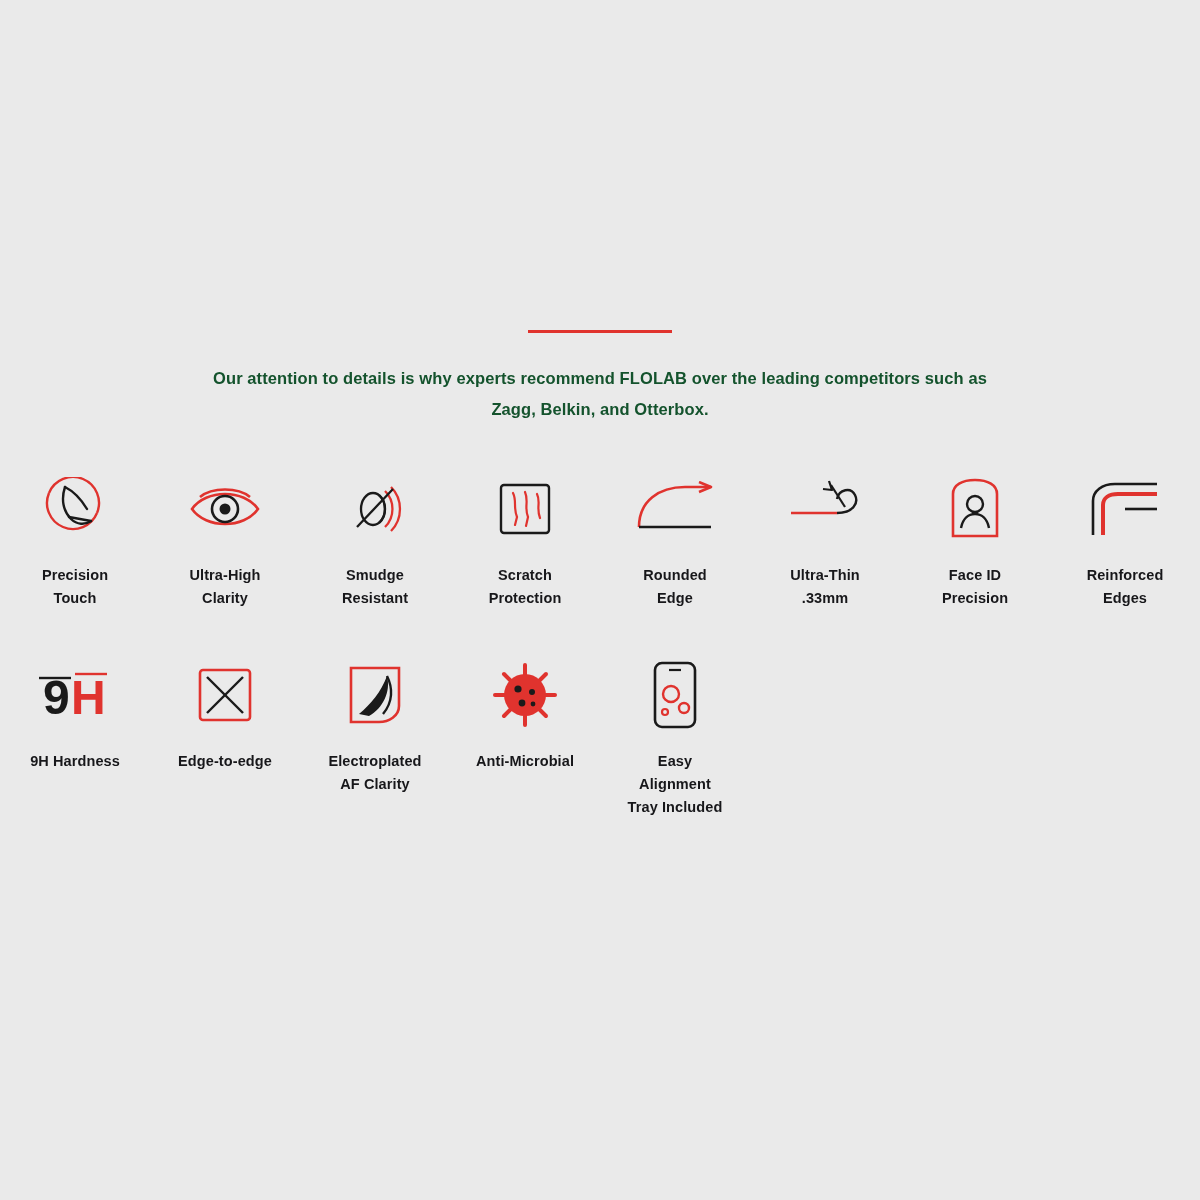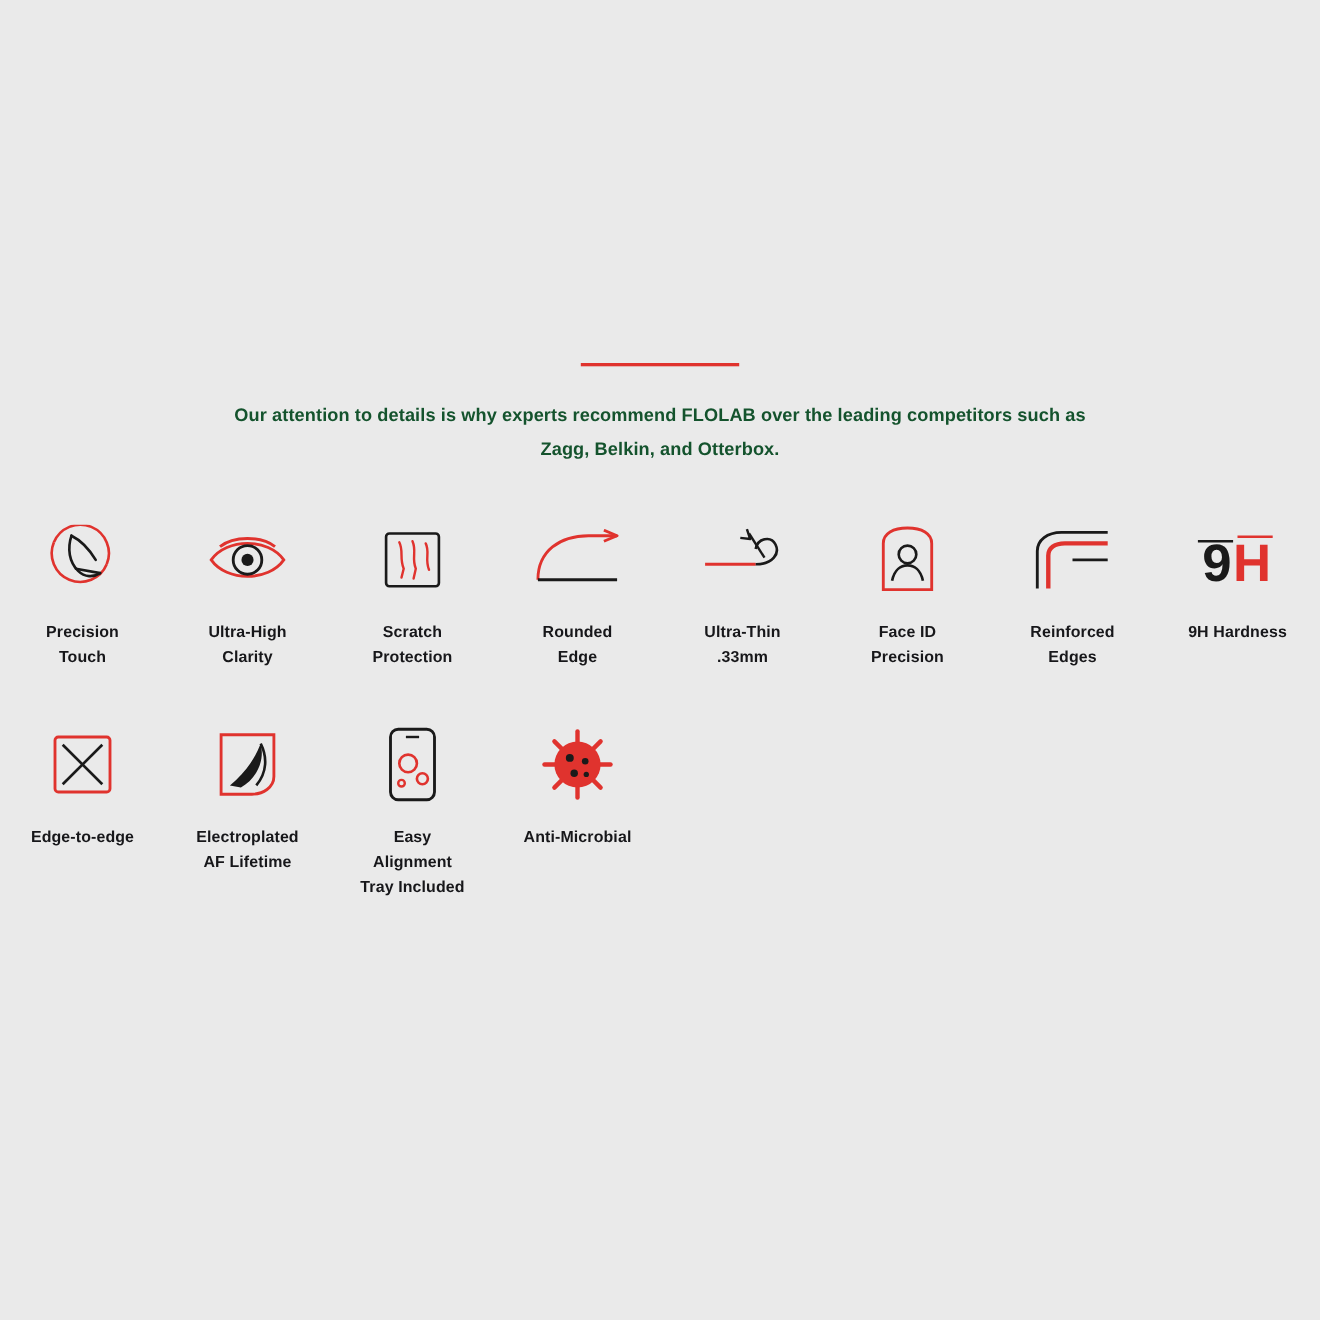--- a/index.html
+++ b/index.html
@@ -106,20 +106,33 @@
           <path d="M6 32 C20 12 58 12 72 32 C58 52 20 52 6 32 Z" fill="none" stroke="#e0332e" stroke-width="2.6"></path>
           <circle cx="39" cy="32" r="13" fill="none" stroke="#1a1a1a" stroke-width="2.6"></circle>
           <circle cx="39" cy="32" r="5.5" fill="#1a1a1a"></circle>
           <path d="M14 20 C26 10 52 10 64 20" fill="none" stroke="#e0332e" stroke-width="2.6"></path>
         </svg>
       </div>
       <div class="cell-label">Ultra-High
 Clarity</div>
     </div>
 
+    <div class="cell">
+      <div class="icon-wrap">
+        <svg width="72" height="68" viewBox="0 0 72 68">
+          <ellipse cx="34" cy="34" rx="12" ry="16" fill="none" stroke="#1a1a1a" stroke-width="2.3"></ellipse>
+          <path d="M46 16 A22 24 0 0 1 46 52" fill="none" stroke="#e0332e" stroke-width="2.3"></path>
+          <path d="M52 12 A28 30 0 0 1 52 56" fill="none" stroke="#e0332e" stroke-width="2.3"></path>
+          <path d="M40 20 A16 18 0 0 1 40 48" fill="none" stroke="#1a1a1a" stroke-width="2.3"></path>
+          <line x1="18" y1="52" x2="54" y2="14" stroke="#1a1a1a" stroke-width="2.3"></line>
+        </svg>
+      </div>
+      <div class="cell-label">Smudge
+Resistant</div>
+    </div>
 
     <div class="cell">
       <div class="icon-wrap">
         <svg width="64" height="64" viewBox="0 0 64 64">
           <rect x="8" y="8" width="48" height="48" rx="3" fill="none" stroke="#1a1a1a" stroke-width="2.4"></rect>
           <path d="M20 16 C24 24 20 30 24 40 L22 48" fill="none" stroke="#e0332e" stroke-width="2.2" stroke-linecap="round"></path>
           <path d="M32 15 C36 24 31 30 35 40 L33 49" fill="none" stroke="#e0332e" stroke-width="2.2" stroke-linecap="round"></path>
           <path d="M44 17 C48 25 43 31 47 41" fill="none" stroke="#e0332e" stroke-width="2.2" stroke-linecap="round"></path>
         </svg>
       </div>
@@ -204,35 +217,21 @@
 
     <div class="cell">
       <div class="icon-wrap">
         <svg width="64" height="66" viewBox="0 0 64 66">
           <path d="M8 60 L8 6 L56 6 L56 44 C56 54 46 60 36 60 Z" fill="none" stroke="#e0332e" stroke-width="2.6"></path>
           <path d="M16 52 C28 42 38 30 44 14 C48 30 40 46 26 54 Z" fill="#1a1a1a"></path>
           <path d="M44 14 C50 26 50 40 40 52" fill="none" stroke="#1a1a1a" stroke-width="2.4"></path>
         </svg>
       </div>
       <div class="cell-label">Electroplated
-AF Lifetime</div>
-    </div>
-
-    <div class="cell">
-      <div class="icon-wrap">
-        <svg width="52" height="70" viewBox="0 0 52 70">
-          <rect x="6" y="3" width="40" height="64" rx="7" fill="none" stroke="#1a1a1a" stroke-width="2.6"></rect>
-          <line x1="20" y1="10" x2="32" y2="10" stroke="#1a1a1a" stroke-width="2.2"></line>
-          <circle cx="22" cy="34" r="8" fill="none" stroke="#e0332e" stroke-width="2.4"></circle>
-          <circle cx="35" cy="48" r="5" fill="none" stroke="#e0332e" stroke-width="2.4"></circle>
-          <circle cx="16" cy="52" r="3" fill="none" stroke="#e0332e" stroke-width="2.2"></circle>
-        </svg>
-      </div>
-      <div class="cell-label">Easy Alignment
-Tray Included</div>
+AF Clarity</div>
     </div>
 
     <div class="cell">
       <div class="icon-wrap">
         <svg width="68" height="68" viewBox="0 0 68 68">
           <g stroke="#e0332e" stroke-width="4" stroke-linecap="round">
             <line x1="34" y1="4" x2="34" y2="14"></line>
             <line x1="34" y1="54" x2="34" y2="64"></line>
             <line x1="4" y1="34" x2="14" y2="34"></line>
             <line x1="54" y1="34" x2="64" y2="34"></line>
@@ -244,14 +243,28 @@
           <circle cx="34" cy="34" r="21" fill="#e0332e"></circle>
           <circle cx="27" cy="28" r="3.6" fill="#1a1a1a"></circle>
           <circle cx="41" cy="31" r="3" fill="#1a1a1a"></circle>
           <circle cx="31" cy="42" r="3.4" fill="#1a1a1a"></circle>
           <circle cx="42" cy="43" r="2.4" fill="#1a1a1a"></circle>
         </svg>
       </div>
       <div class="cell-label">Anti-Microbial</div>
     </div>
 
+    <div class="cell">
+      <div class="icon-wrap">
+        <svg width="52" height="70" viewBox="0 0 52 70">
+          <rect x="6" y="3" width="40" height="64" rx="7" fill="none" stroke="#1a1a1a" stroke-width="2.6"></rect>
+          <line x1="20" y1="10" x2="32" y2="10" stroke="#1a1a1a" stroke-width="2.2"></line>
+          <circle cx="22" cy="34" r="8" fill="none" stroke="#e0332e" stroke-width="2.4"></circle>
+          <circle cx="35" cy="48" r="5" fill="none" stroke="#e0332e" stroke-width="2.4"></circle>
+          <circle cx="16" cy="52" r="3" fill="none" stroke="#e0332e" stroke-width="2.2"></circle>
+        </svg>
+      </div>
+      <div class="cell-label">Easy Alignment
+Tray Included</div>
+    </div>
+
   </div>
 </div>
 
 </body></html>

